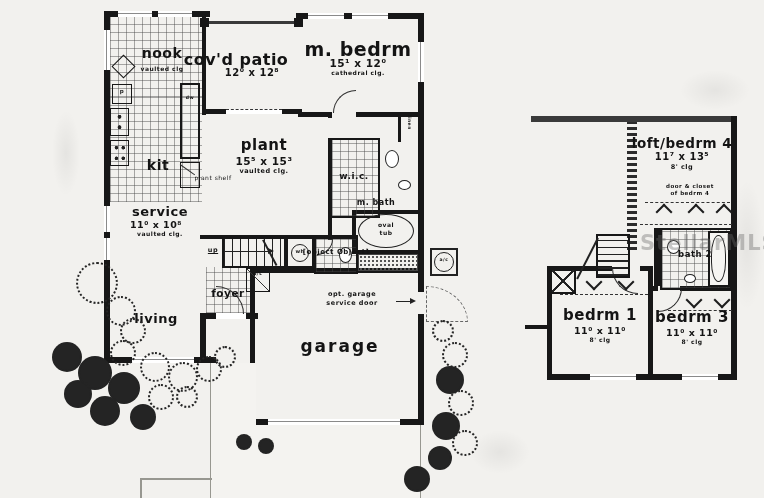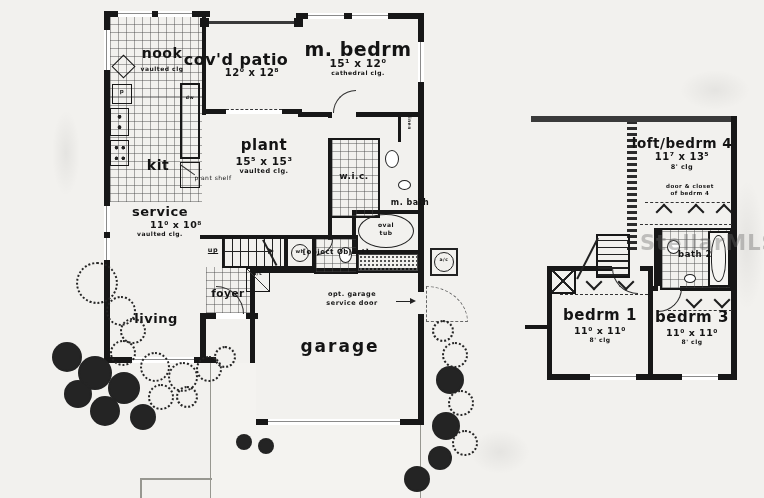--- a/index.html
+++ b/index.html
@@ -158,27 +158,27 @@
     <div class="lbl" style="left:236px;top:52px;font-size:16px;">cov'd patio</div>
     <div class="lbl" style="left:252px;top:68px;font-size:10px;">12⁰ x 12⁸</div>
     <div class="lbl" style="left:358px;top:40px;font-size:19px;">m. bedrm</div>
     <div class="lbl" style="left:358px;top:58px;font-size:10.5px;">15¹ x 12⁰</div>
     <div class="lbl" style="left:358px;top:70px;font-size:6px;">cathedral clg.</div>
     <div class="lbl" style="left:158px;top:158px;font-size:14px;">kit</div>
     <div class="lbl" style="left:264px;top:138px;font-size:15px;">plant</div>
     <div class="lbl" style="left:264px;top:156px;font-size:10.5px;">15⁵ x 15³</div>
     <div class="lbl" style="left:264px;top:168px;font-size:6.5px;">vaulted clg.</div>
     <div class="lbl" style="left:160px;top:205px;font-size:13px;">service</div>
-    <div class="lbl" style="left:176px;top:220px;font-size:9.5px;">11⁰ x 10⁸</div>
+    <div class="lbl" style="left:156px;top:220px;font-size:9.5px;">11⁰ x 10⁸</div>
     <div class="lbl" style="left:160px;top:231px;font-size:6px;">vaulted clg.</div>
     <div class="lbl" style="left:156px;top:312px;font-size:13px;">living</div>
     <div class="lbl" style="left:228px;top:288px;font-size:10.5px;">foyer</div>
     <div class="lbl" style="left:340px;top:338px;font-size:17px;letter-spacing:2px;">garage</div>
     <div class="lbl" style="left:354px;top:172px;font-size:9px;">w.i.c.</div>
-    <div class="lbl" style="left:410px;top:199px;font-size:8px;">m. bath</div>
+    <div class="lbl" style="left:376px;top:199px;font-size:8px;">m. bath</div>
     <div class="lbl" style="left:409px;top:120px;font-size:4.5px;transform:translateX(-50%) rotate(90deg);">linen</div>
 
     <div class="abs" style="left:255px;top:425px;width:166px;height:73px;border-left:1.5px solid #979790;border-right:1.5px solid #979790;background:#f4f3f0;box-sizing:border-box;"></div>
     <div class="abs" style="left:210px;top:363px;width:46px;height:135px;border-left:1px solid #979790;background:#f4f3f0;box-sizing:border-box;"></div>
     <div class="abs" style="left:140px;top:478px;width:72px;height:1.5px;background:#979790;"></div>
     <div class="abs" style="left:140px;top:478px;width:1.5px;height:20px;background:#979790;"></div>
 
     <div class="bush" style="left:76px;top:262px;width:42px;height:42px;"></div>
     <div class="bush" style="left:106px;top:296px;width:30px;height:30px;"></div>
     <div class="bush" style="left:120px;top:318px;width:26px;height:26px;"></div>

